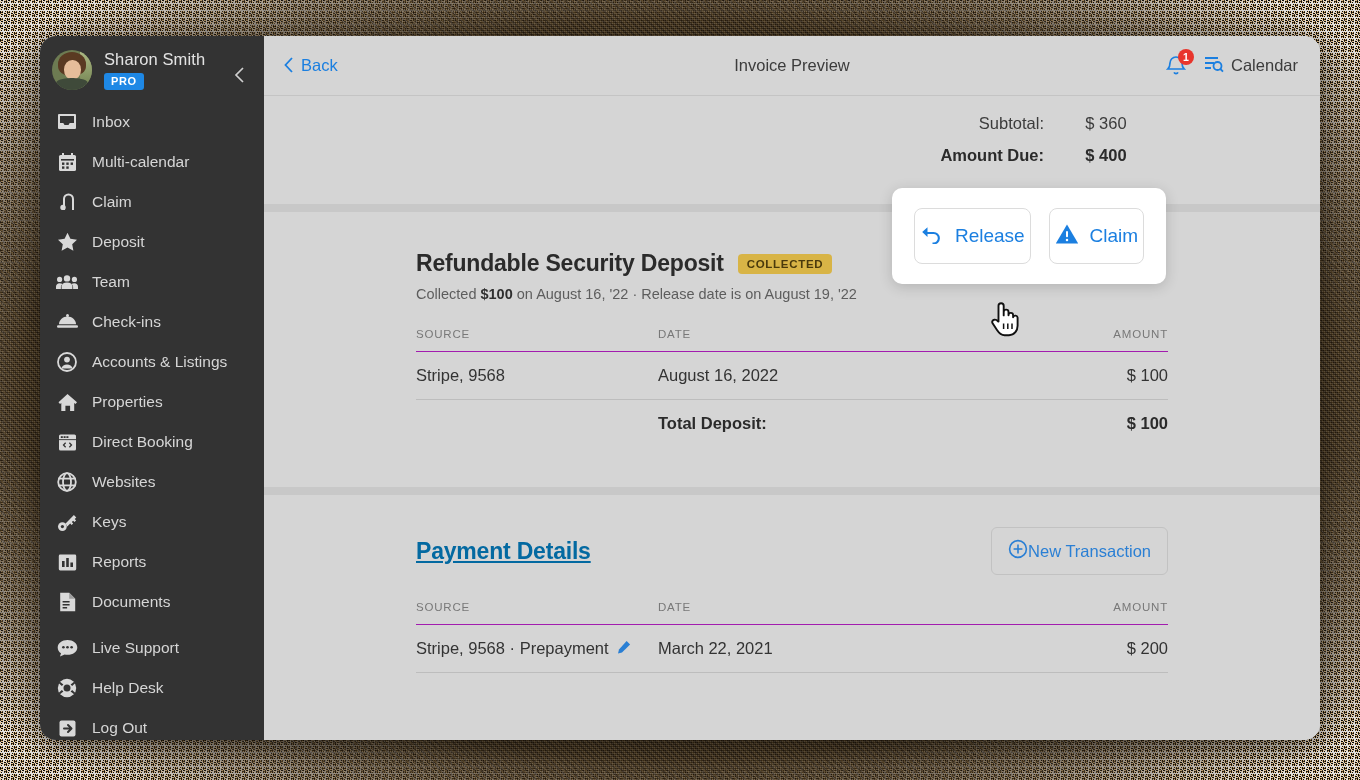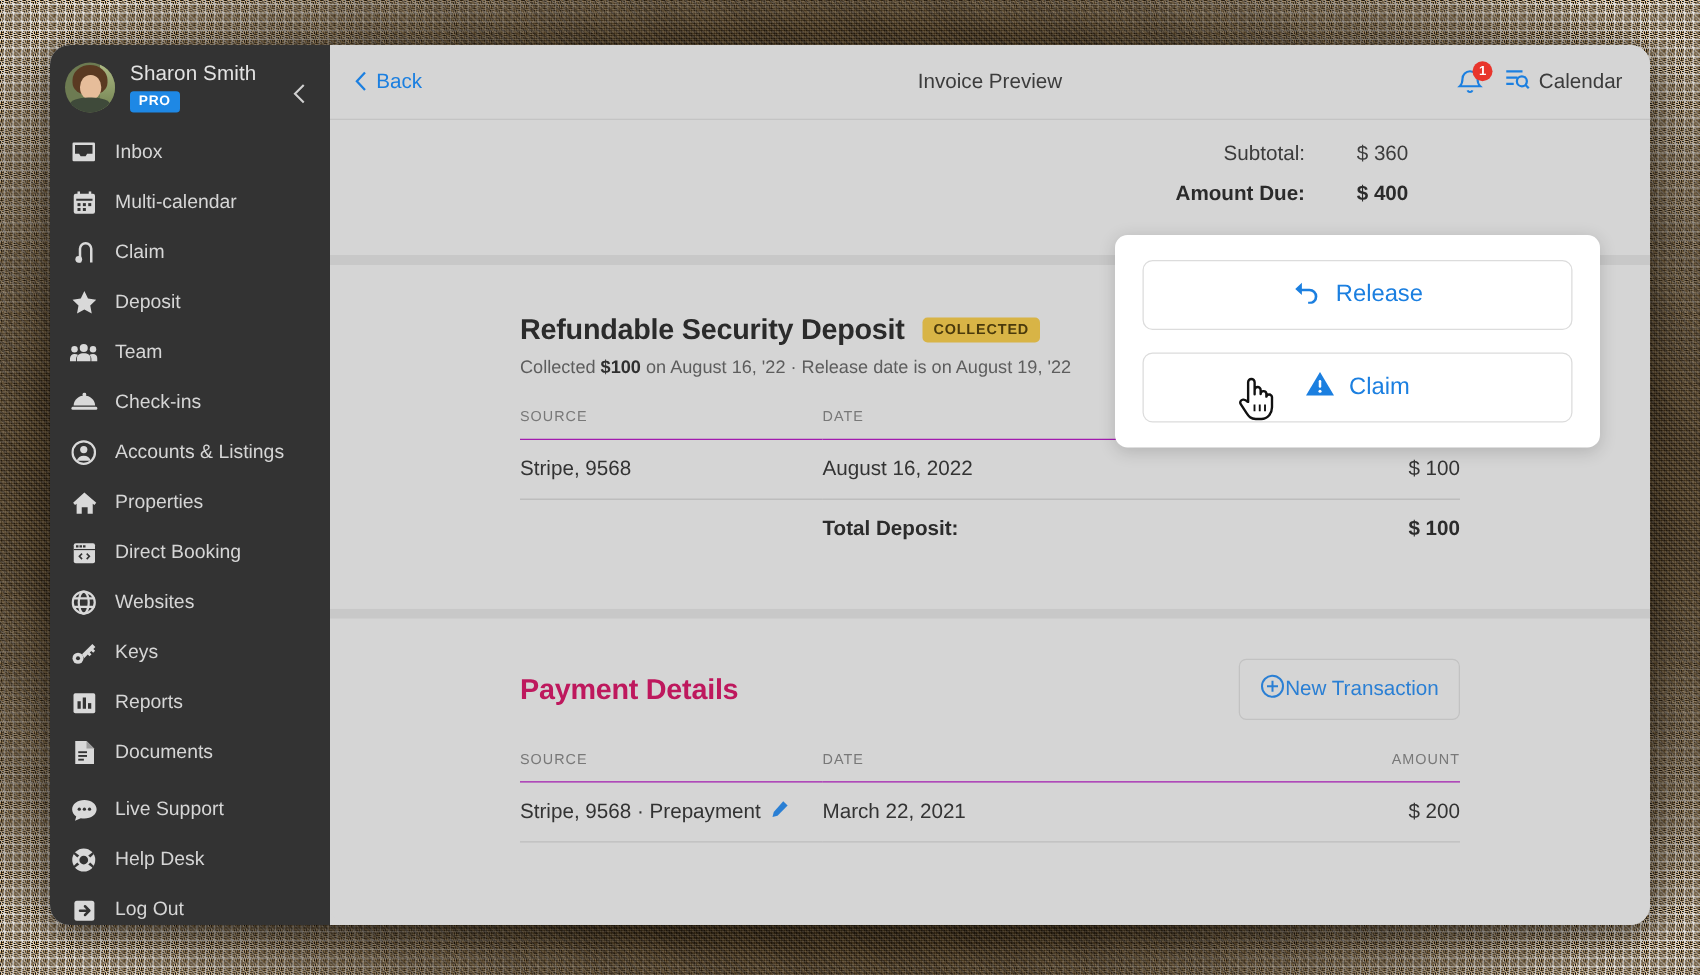--- a/index.html
+++ b/index.html
@@ -310,28 +310,27 @@
     border-bottom: 1px solid #bdbdbd;
   }
   table.tbl tr.no-line td { border-bottom: none; }
   table.tbl td.strong { font-weight: bold; color: #2b2b2b; }
 
   
   #popover {
     position: absolute;
     left: 628px;
     top: -24px;
-    width: 388px;
+    width: 274px;
     background: #ffffff;
     border-radius: 10px;
     box-shadow: 0 3px 14px rgba(0,0,0,.16);
     padding: 20px 22px;
     display: flex;
     gap: 18px;
-    flex-direction: column;
   }
   .pop-btn {
     flex: 1 1 auto;
     height: 56px;
     border: 1px solid #dcdcdc;
     border-radius: 8px;
     background: #fff;
     display: flex;
     align-items: center;
     justify-content: center;
@@ -344,22 +343,23 @@
   
   #payments { padding: 32px 152px 0 152px; }
   #payments-head {
     display: flex;
     align-items: center;
     justify-content: space-between;
   }
   #payments-title {
     font-size: 23px;
     font-weight: bold;
-    color: #be185d;
+    color: #0369a1;
     letter-spacing: -.2px;
+    text-decoration: underline;
   }
   #new-transaction-btn {
     display: flex;
     align-items: center;
     gap: 0;
     border: 1px solid #c2c2c2;
     border-radius: 6px;
     background: transparent;
     color: #2a7fd4;
     font-size: 16.5px;

